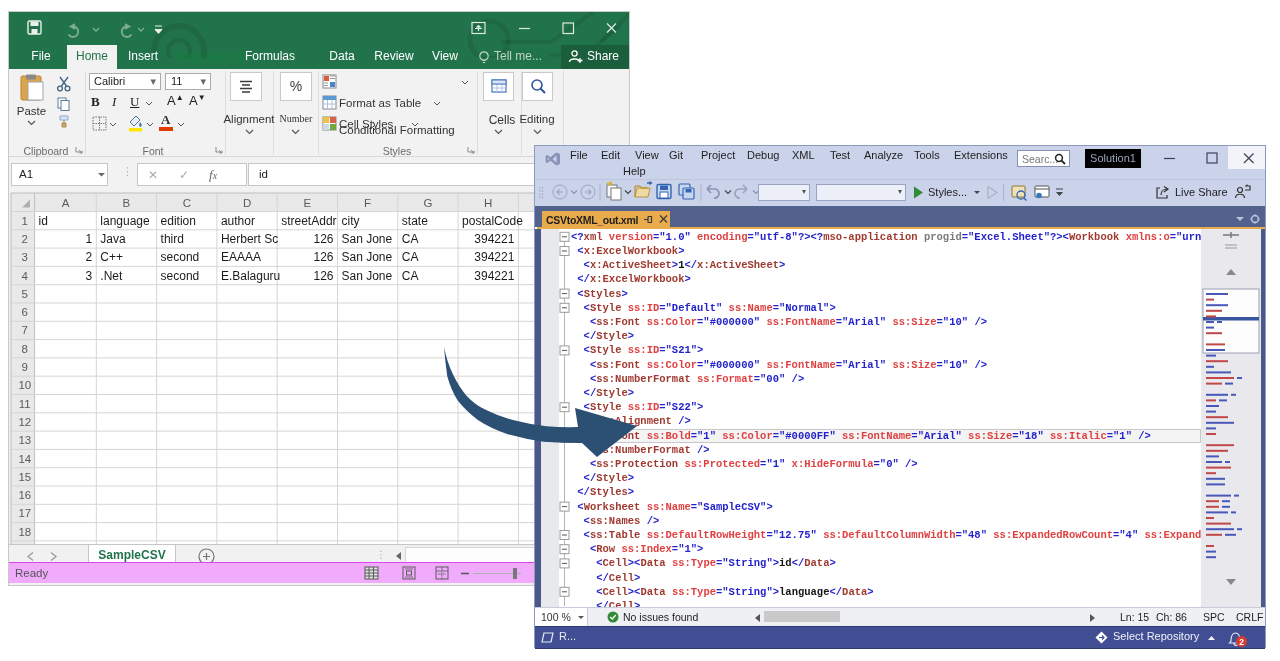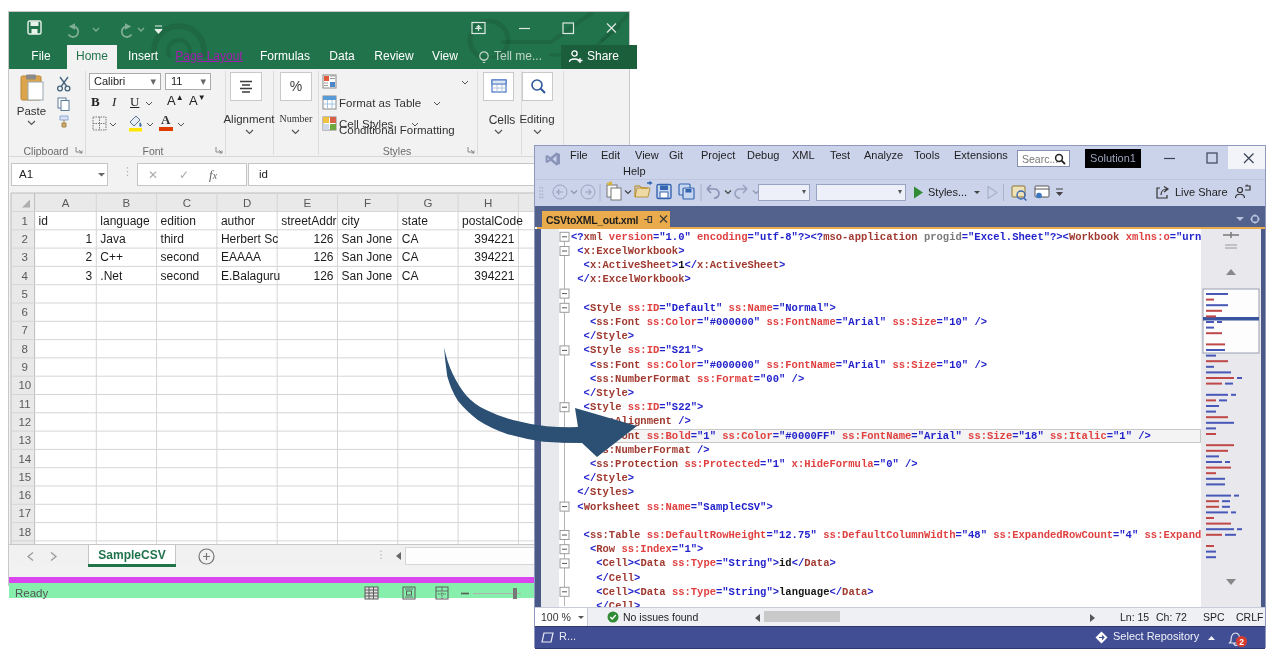--- a/index.html
+++ b/index.html
@@ -50,33 +50,33 @@
           <path d="M143,3.5 l9,9 M152,3.5 l-9,9"></path>
         </g>
       </svg>
     </div>
     <div class="ab" style="left:0;top:46px;width:620px;height:11px;background:#21734B;"></div>
     <div class="ab" style="left:0;top:33px;width:620px;height:24px;">
       <div class="ab" style="left:58px;top:0;width:50px;height:24px;background:#F2F2F2;"></div>
       <div class="ab ctr" style="left:-13px;top:4px;width:90px;font-size:12px;color:#fff;">File</div>
       <div class="ab ctr" style="left:38px;top:4px;width:90px;font-size:12px;color:#21734B;">Home</div>
       <div class="ab ctr" style="left:89px;top:4px;width:90px;font-size:12px;color:#fff;">Insert</div>
-      <div class="ab ctr" style="left:155px;top:4px;width:90px;font-size:12px;color:#a21caf;text-decoration:underline;">Page Layout</div>
-      <div class="ab ctr" style="left:231px;top:4px;width:90px;font-size:12px;color:#fff;">Formulas</div>
+      <div class="ab ctr" style="left:155px;top:4px;width:90px;font-size:12px;color:#15803d;text-decoration:underline;">Page Layout</div>
+      <div class="ab ctr" style="left:216px;top:4px;width:90px;font-size:12px;color:#fff;">Formulas</div>
       <div class="ab ctr" style="left:288px;top:4px;width:90px;font-size:12px;color:#fff;">Data</div>
       <div class="ab ctr" style="left:340px;top:4px;width:90px;font-size:12px;color:#fff;">Review</div>
       <div class="ab ctr" style="left:391px;top:4px;width:90px;font-size:12px;color:#fff;">View</div>
       <svg class="ab" style="left:468px;top:5px;" width="14" height="15" viewBox="0 0 14 15">
         <g stroke="#BFD4C6" fill="none" stroke-width="1.2">
           <circle cx="7" cy="6" r="4.2"></circle>
           <path d="M5.5,10.5 h3 M5.8,12.5 h2.4"></path>
         </g>
       </svg>
       <div class="ab" style="left:485px;top:4px;font-size:12px;color:#BFD4C6;">Tell me...</div>
-      <div class="ab" style="left:552px;top:0;width:76px;height:24px;background:#1B5E3C;">
+      <div class="ab" style="left:552px;top:0;width:68px;height:24px;background:#1B5E3C;">
         <svg class="ab" style="left:7px;top:4px;" width="16" height="16" viewBox="0 0 16 16">
           <g stroke="#fff" fill="none" stroke-width="1.3">
             <circle cx="6.5" cy="4.5" r="2.6"></circle>
             <path d="M1.5,13 c0,-4 10,-4 10,0"></path>
             <path d="M12,9 v5 M9.5,11.5 h5"></path>
           </g>
         </svg>
         <div class="ab" style="left:26px;top:4px;font-size:12px;color:#fff;">Share</div>
       </div>
     </div>
@@ -339,21 +339,21 @@
       <svg class="ab" style="left:189px;top:3px" width="17" height="17" viewBox="0 0 17 17">
         <circle cx="8.5" cy="8.5" r="7.5" fill="none" stroke="#767676" stroke-width="1.2"></circle>
         <path d="M8.5,5 v7 M5,8.5 h7" stroke="#767676" stroke-width="1.2"></path>
       </svg>
       <div class="ab" style="left:367px;top:4px;color:#ACACAC;font-size:10px;">⋮</div>
       <svg class="ab" style="left:385px;top:6px" width="10" height="10">
         <path d="M7,1 L2,5 L7,9" fill="#666"></path>
       </svg>
       <div class="ab" style="left:396px;top:2px;width:224px;height:18px;background:#FDFDFD;border:1px solid #D6D6D6;box-sizing:border-box;"></div>
     </div>
-    <div class="ab" style="left:0;top:565px;width:620px;height:21px;background:#86efac;border-top:6px solid #d946ef;box-sizing:border-box;">
+    <div class="ab" style="left:0;top:550px;width:620px;height:21px;background:#f0abfc;border-top:1px solid #d946ef;box-sizing:border-box;">
       <div class="ab" style="left:6px;top:4px;font-size:11.5px;color:#555;">Ready</div>
       <svg class="ab" style="left:352px;top:3px;" width="268px" height="15" viewBox="0 0 268 15">
         <g stroke="#5A5A5A" fill="none">
           <rect x="4" y="1" width="13" height="12" fill="#E3E3E3"></rect>
           <path d="M4,4 h13 M4,7 h13 M4,10 h13 M8,1 v12 M12.5,1 v12"></path>
           <rect x="42" y="1" width="12" height="12"></rect>
           <path d="M44,3 h8 M44,11 h8" stroke-width="0.8"></path>
           <rect x="45.5" y="5" width="5" height="4"></rect>
           <rect x="75" y="1" width="12" height="12"></rect>
           <path d="M75,5 h12 M81,1 v4" stroke-width="0.8"></path>
@@ -488,35 +488,37 @@
     <div class="ab" style="left:0;top:83px;width:730px;height:378px;background:#fff;overflow:hidden;">
       <div class="ab" style="left:0;top:0;width:6px;height:378px;background:#4A5988;"></div>
       <div class="ab" style="left:6px;top:0;width:18px;height:378px;background:#E8E9EC;"></div>
       <div class="ab" style="left:666px;top:0;width:60px;height:378px;background:#E9E9ED;"></div>
       <div class="ab" style="left:726px;top:0;width:4px;height:378px;background:#4A5988;"></div>
       <div class="ab" style="left:26px;top:200px;width:640px;height:14px;background:#F4F4F4;border:1px solid #C8C8C8;box-sizing:border-box;"></div>
       <div class="code" style="left:36px;top:0.7px;width:630px;overflow:hidden;"><span class="b">&lt;?</span><span class="e">xml</span> <span class="a">version</span><span class="b">="1.0"</span> <span class="a">encoding</span><span class="b">="utf-8"</span><span class="b">?&gt;</span><span class="b">&lt;?</span><span class="e">mso-application</span> <span class="g">progid</span><span class="b">="Excel.Sheet"?&gt;</span><span class="b">&lt;</span><span class="e">Workbook</span> <span class="a">xmlns:o</span><span class="b">="urn:sch"</span></div>
       <div class="code" style="left:36px;top:14.9px;width:630px;overflow:hidden;"> <span class="b">&lt;</span><span class="e">x:ExcelWorkbook</span><span class="b">&gt;</span></div>
       <div class="code" style="left:36px;top:29.1px;width:630px;overflow:hidden;">  <span class="b">&lt;</span><span class="e">x:ActiveSheet</span><span class="b">&gt;</span>1<span class="b">&lt;/</span><span class="e">x:ActiveSheet</span><span class="b">&gt;</span></div>
       <div class="code" style="left:36px;top:43.3px;width:630px;overflow:hidden;"> <span class="b">&lt;/</span><span class="e">x:ExcelWorkbook</span><span class="b">&gt;</span></div>
+      <div class="code" style="left:36px;top:57.5px;width:630px;overflow:hidden;"> <span class="b">&lt;</span><span class="e">Styles</span><span class="b">&gt;</span></div>
       <div class="code" style="left:36px;top:71.7px;width:630px;overflow:hidden;">  <span class="b">&lt;</span><span class="e">Style</span> <span class="a">ss:ID</span><span class="b">="Default"</span> <span class="a">ss:Name</span><span class="b">="Normal"</span><span class="b">&gt;</span></div>
       <div class="code" style="left:36px;top:85.9px;width:630px;overflow:hidden;">   <span class="b">&lt;</span><span class="e">ss:Font</span> <span class="a">ss:Color</span><span class="b">="#000000"</span> <span class="a">ss:FontName</span><span class="b">="Arial"</span> <span class="a">ss:Size</span><span class="b">="10"</span> <span class="b">/&gt;</span></div>
       <div class="code" style="left:36px;top:100.1px;width:630px;overflow:hidden;">  <span class="b">&lt;/</span><span class="e">Style</span><span class="b">&gt;</span></div>
       <div class="code" style="left:36px;top:114.3px;width:630px;overflow:hidden;">  <span class="b">&lt;</span><span class="e">Style</span> <span class="a">ss:ID</span><span class="b">="S21"</span><span class="b">&gt;</span></div>
       <div class="code" style="left:36px;top:128.5px;width:630px;overflow:hidden;">   <span class="b">&lt;</span><span class="e">ss:Font</span> <span class="a">ss:Color</span><span class="b">="#000000"</span> <span class="a">ss:FontName</span><span class="b">="Arial"</span> <span class="a">ss:Size</span><span class="b">="10"</span> <span class="b">/&gt;</span></div>
       <div class="code" style="left:36px;top:142.7px;width:630px;overflow:hidden;">   <span class="b">&lt;</span><span class="e">ss:NumberFormat</span> <span class="a">ss:Format</span><span class="b">="00"</span> <span class="b">/&gt;</span></div>
       <div class="code" style="left:36px;top:156.9px;width:630px;overflow:hidden;">  <span class="b">&lt;/</span><span class="e">Style</span><span class="b">&gt;</span></div>
       <div class="code" style="left:36px;top:171.1px;width:630px;overflow:hidden;">  <span class="b">&lt;</span><span class="e">Style</span> <span class="a">ss:ID</span><span class="b">="S22"</span><span class="b">&gt;</span></div>
       <div class="code" style="left:36px;top:185.3px;width:630px;overflow:hidden;">   <span class="b">&lt;</span><span class="e">ss:Alignment</span> <span class="b">/&gt;</span></div>
       <div class="code" style="left:36px;top:199.5px;width:630px;overflow:hidden;">   <span class="b">&lt;</span><span class="e">ss:Font</span> <span class="a">ss:Bold</span><span class="b">="1"</span> <span class="a">ss:Color</span><span class="b">="#0000FF"</span> <span class="a">ss:FontName</span><span class="b">="Arial"</span> <span class="a">ss:Size</span><span class="b">="18"</span> <span class="a">ss:Italic</span><span class="b">="1"</span> <span class="b">/&gt;</span></div>
       <div class="code" style="left:36px;top:213.7px;width:630px;overflow:hidden;">   <span class="b">&lt;</span><span class="e">ss:NumberFormat</span> <span class="b">/&gt;</span></div>
       <div class="code" style="left:36px;top:227.9px;width:630px;overflow:hidden;">   <span class="b">&lt;</span><span class="e">ss:Protection</span> <span class="a">ss:Protected</span><span class="b">="1"</span> <span class="a">x:HideFormula</span><span class="b">="0"</span> <span class="b">/&gt;</span></div>
       <div class="code" style="left:36px;top:242.1px;width:630px;overflow:hidden;">  <span class="b">&lt;/</span><span class="e">Style</span><span class="b">&gt;</span></div>
       <div class="code" style="left:36px;top:256.3px;width:630px;overflow:hidden;"> <span class="b">&lt;/</span><span class="e">Styles</span><span class="b">&gt;</span></div>
       <div class="code" style="left:36px;top:270.5px;width:630px;overflow:hidden;"> <span class="b">&lt;</span><span class="e">Worksheet</span> <span class="a">ss:Name</span><span class="b">="SampleCSV"</span><span class="b">&gt;</span></div>
+      <div class="code" style="left:36px;top:284.7px;width:630px;overflow:hidden;">  <span class="b">&lt;</span><span class="e">ss:Names</span> <span class="b">/&gt;</span></div>
       <div class="code" style="left:36px;top:298.9px;width:630px;overflow:hidden;">  <span class="b">&lt;</span><span class="e">ss:Table</span> <span class="a">ss:DefaultRowHeight</span><span class="b">="12.75"</span> <span class="a">ss:DefaultColumnWidth</span><span class="b">="48"</span> <span class="a">ss:ExpandedRowCount</span><span class="b">="4"</span> <span class="a">ss:ExpandedColumnCount</span></div>
       <div class="code" style="left:36px;top:313.1px;width:630px;overflow:hidden;">   <span class="b">&lt;</span><span class="e">Row</span> <span class="a">ss:Index</span><span class="b">="1"</span><span class="b">&gt;</span></div>
       <div class="code" style="left:36px;top:327.3px;width:630px;overflow:hidden;">    <span class="b">&lt;</span><span class="e">Cell</span><span class="b">&gt;</span><span class="b">&lt;</span><span class="e">Data</span> <span class="a">ss:Type</span><span class="b">="String"</span><span class="b">&gt;</span>id<span class="b">&lt;/</span><span class="e">Data</span><span class="b">&gt;</span></div>
       <div class="code" style="left:36px;top:341.5px;width:630px;overflow:hidden;">    <span class="b">&lt;/</span><span class="e">Cell</span><span class="b">&gt;</span></div>
       <div class="code" style="left:36px;top:355.7px;width:630px;overflow:hidden;">    <span class="b">&lt;</span><span class="e">Cell</span><span class="b">&gt;</span><span class="b">&lt;</span><span class="e">Data</span> <span class="a">ss:Type</span><span class="b">="String"</span><span class="b">&gt;</span>language<span class="b">&lt;/</span><span class="e">Data</span><span class="b">&gt;</span></div>
       <div class="code" style="left:36px;top:369.9px;width:630px;overflow:hidden;">    <span class="b">&lt;/</span><span class="e">Cell</span><span class="b">&gt;</span></div>
       <svg class="ab" style="left:24px;top:0;" width="12" height="378" viewBox="0 0 12 378">
         <path d="M5.5,8 V377" stroke="#B4B4B4" stroke-width="1"></path>
         <rect x="1" y="3.3" width="9" height="9" fill="#fff" stroke="#9A9A9A"></rect>
         <path d="M3,7.8 h5" stroke="#555"></path>
@@ -616,21 +618,21 @@
       </svg>
       <div class="ab" style="left:88px;top:3px;font-size:10.5px;color:#1E1E1E;">No issues found</div>
       <svg class="ab" style="left:218px;top:5px" width="10" height="10">
         <path d="M7,1 L2,5 L7,9" fill="#555"></path>
       </svg>
       <div class="ab" style="left:229px;top:3px;width:76px;height:11px;background:#C9C9C9;"></div>
       <svg class="ab" style="left:552px;top:5px" width="10" height="10">
         <path d="M3,1 L8,5 L3,9" fill="#555"></path>
       </svg>
       <div class="ab" style="left:585px;top:3px;font-size:10.5px;color:#1E1E1E;">Ln: 15</div>
-      <div class="ab" style="left:621px;top:3px;font-size:10.5px;color:#1E1E1E;">Ch: 72</div>
+      <div class="ab" style="left:621px;top:3px;font-size:10.5px;color:#1E1E1E;">Ch: 86</div>
       <div class="ab" style="left:668px;top:3px;font-size:10.5px;color:#1E1E1E;">SPC</div>
       <div class="ab" style="left:701px;top:3px;font-size:10.5px;color:#1E1E1E;">CRLF</div>
     </div>
     <div class="ab" style="left:0;top:480px;width:730px;height:23px;background:#414E94;border-top:1px solid #2E3A6E;border-bottom:1px solid #2E3A6E;box-sizing:border-box;">
       <svg class="ab" style="left:6px;top:5px" width="13" height="11" viewBox="0 0 13 11">
         <path d="M3,1 h9 l-2,9 h-9 z" fill="none" stroke="#E8EAF4" stroke-width="1.2"></path>
       </svg>
       <div class="ab" style="left:24px;top:3px;font-size:11px;color:#E8EAF4;">R...</div>
       <svg class="ab" style="left:560px;top:4px" width="13" height="13" viewBox="0 0 13 13">
         <path d="M6.5,0.5 L12.5,6.5 L6.5,12.5 L0.5,6.5 Z" fill="#fff"></path>

